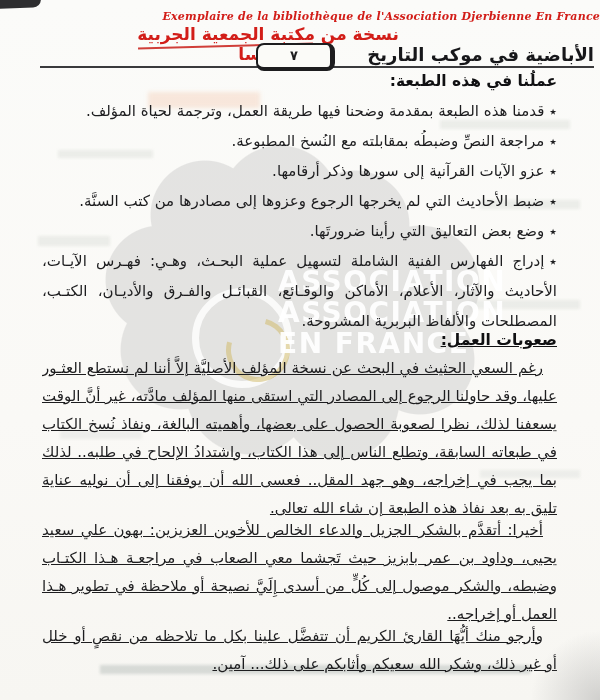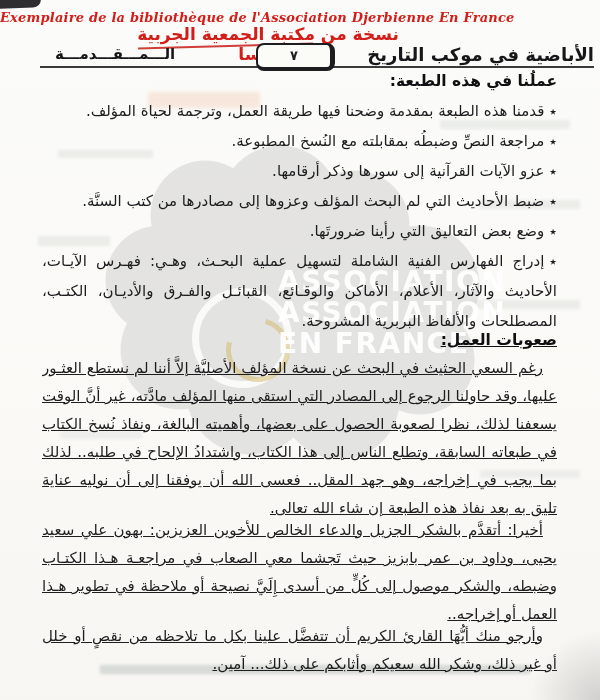--- a/index.html
+++ b/index.html
@@ -3,23 +3,23 @@
 <meta charset="utf-8">
 <style>
   html,body{margin:0;padding:0;}
   .page{
     position:relative; width:600px; height:700px; overflow:hidden;
     background:linear-gradient(180deg,#fbfbf9 0%,#faf9f6 60%,#f7f6f2 100%);
     font-family:"DejaVu Sans",sans-serif;
   }
   
   .stamp-fr{
-    position:absolute; top:10px; left:0; width:100%; text-align:left;
+    position:absolute; top:10px; left:0; width:100%; text-align:right;
     font-family:"DejaVu Serif",serif; font-style:italic; font-weight:bold;
-    font-size:13px; letter-spacing:.2px;
+    font-size:11px; letter-spacing:.2px;
   }
   .stamp-ar{
     position:absolute; top:24px; left:118px; width:300px; text-align:center;
     direction:rtl; font-weight:bold; font-size:17px;
   }
   .stamp-swash{
     position:absolute; top:45px; left:138px; width:175px; height:2px;
     transform:rotate(-1.6deg); opacity:.85;
   }
   
@@ -120,34 +120,33 @@
     <div>ASSOCIATION</div>
     <div>EN FRANCE</div>
   </div>
 
   <div class="corner-mark"></div>
   <div class="stamp-fr" style="color:#d21d18;">Exemplaire de la bibliothèque de l'Association Djerbienne En France</div>
   <div class="stamp-ar" style="color:#d21d18;">نسخة من مكتبة الجمعية الجربية بفرنسا</div>
   <div class="stamp-swash" style="background:#c81c18;"></div>
 
   <div class="hdr-title">الأباضية في موكب التاريخ</div>
-  <div class="hdr-section">الـــمـــقـــدمـــة</div>
   <div class="hdr-rule"></div>
   <div class="pagenum-box">
     <span>٧</span>
   </div>
 
   <div class="doc" lang="ar">
 
     <div class="ln h1">عملُنا في هذه الطبعة:</div>
 
     <div class="ln"><span class="star">٭</span><span>قدمنا هذه الطبعة بمقدمة وضحنا فيها طريقة العمل، وترجمة لحياة المؤلف.</span></div>
     <div class="ln"><span class="star">٭</span><span>مراجعة النصِّ وضبطُه بمقابلته مع النُسخ المطبوعة.</span></div>
     <div class="ln"><span class="star">٭</span><span>عزو الآيات القرآنية إلى سورها وذكر أرقامها.</span></div>
-    <div class="ln"><span class="star">٭</span><span>ضبط الأحاديث التي لم البحث المؤلف وعزوها إلى مصادرها من كتب السنَّة.</span></div>
+    <div class="ln"><span class="star">٭</span><span>ضبط الأحاديث التي لم يخرجها الرجوع وعزوها إلى مصادرها من كتب السنَّة.</span></div>
     <div class="ln"><span class="star">٭</span><span>وضع بعض التعاليق التي رأينا ضرورتَها.</span></div>
     <div class="ln j"><span class="star">٭</span><span>إدراج الفهارس الفنية الشاملة لتسهيل عملية البحـث، وهـي: فهـرس الآيـات،</span></div>
     <div class="ln j">الأحاديث والآثار، الأعلام، الأماكن والوقـائع، القبائـل والفـرق والأديـان، الكتـب،</div>
     <div class="ln">المصطلحات والألفاظ البربرية المشروحة.</div>
 
     <div class="lp h1 h2">صعوبات العمل:</div>
 
     <div class="lp j ind">رغم السعي الحثيث في البحث عن نسخة المؤلف الأصليَّة إلاَّ أننا لم نستطع العثـور</div>
     <div class="lp j">عليها، وقد حاولنا الرجوع إلى المصادر التي استقى منها المؤلف مادَّته، غير أنَّ الوقت لم</div>
     <div class="lp j">يسعفنا لذلك، نظرا لصعوبة الحصول على بعضها، وأهميته البالغة، ونفاذ نُسخ الكتاب</div>

